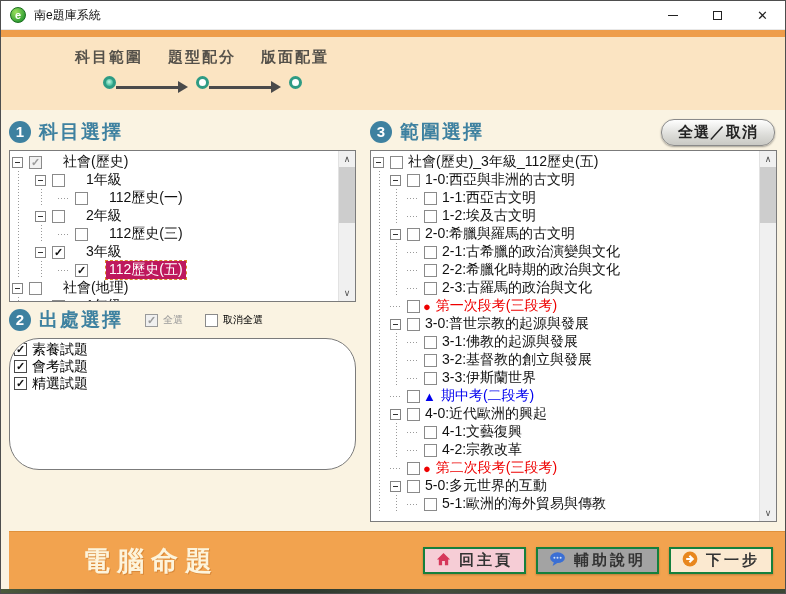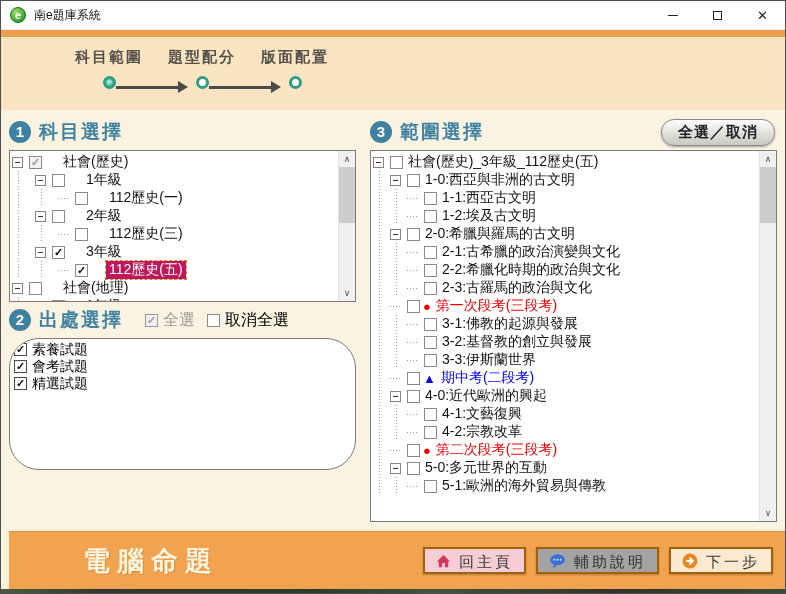--- a/index.html
+++ b/index.html
@@ -78,21 +78,21 @@
     font-size:11px; line-height:1; }
   .cb.checked::before{ content:'✓'; color:#111; font-weight:bold; }
   .cb.partial{ background:#f1f1f1; }
   .cb.partial::before{ content:'✓'; color:#9a9a9a; font-weight:bold; }
   .ltree .lbl{ margin-left:18px; padding:0 3px; }
   .rtree .lbl{ margin-left:3px; padding:0 2px; }
   .lbl.selected{ background:#be185d; color:#fff; outline:1px dashed #d8862a; }
   .marker{ margin-left:3px; font-size:13px; }
 
   
-  .src-controls{ display:flex; align-items:center; margin-left:14px; gap:12px; font-size:16px; }
+  .src-controls{ display:flex; align-items:center; margin-left:14px; gap:22px; font-size:10px; }
   .src-ck{ display:flex; align-items:center; gap:5px; }
   .src-ck .cb{ margin-left:0; }
   .cb.disabled{ background:#f0f0f0; border-color:#9a9a9a; }
   .cb.disabled::before{ content:'✓'; color:#9a9a9a; font-weight:bold; }
   .lbl-gray{ color:#9a9a9a; }
   .litem{ display:flex; align-items:center; height:17px; font-size:14px; padding-left:2px; }
   .cb2{ flex:none; width:13px; height:13px; border:1px solid #4a4a4a; background:#fff;
     display:flex; align-items:center; justify-content:center; font-size:11px; line-height:1; }
   .cb2::before{ content:'✓'; color:#111; font-weight:bold; }
   .litem .lbl{ margin-left:5px; }
@@ -103,22 +103,22 @@
   .pill-btn{ border:1px solid #8a8a8a; border-radius:13px; padding:3px 16px;
     background:linear-gradient(#fefefe, #dcdcd8 60%, #c9c9c4); font-size:15px; font-weight:bold;
     color:#222; letter-spacing:1px; box-shadow:0 1px 2px rgba(0,0,0,.35); }
 
   
   .footer{ position:absolute; left:8px; right:0; bottom:4px; height:58px; background:#F2A34F;
     display:flex; align-items:center; border-top:1px solid #e0913c; }
   .brand{ margin-left:74px; font-size:27px; font-weight:bold; color:#FDF4DC; letter-spacing:7px;
     text-shadow:1px 1px 0 #d9893a; }
   .fbtns{ margin-left:auto; margin-right:12px; display:flex; gap:10px; }
-  .fbtn{ display:flex; align-items:flex-end; gap:8px; height:27px; padding:0 11px;
-    border:2px solid #a16207; font-size:15px; font-weight:normal; color:#333; letter-spacing:3px;
+  .fbtn{ display:flex; align-items:center; gap:8px; height:27px; padding:0 11px;
+    border:2px solid #15803d; font-size:15px; font-weight:bold; color:#333; letter-spacing:3px;
     box-shadow:0 1px 2px rgba(0,0,0,.25); }
   .fbtn-home{ background:#F6CDD6; }
   .fbtn-help{ background:#a3a3a3; }
   .fbtn-next{ background:#FBE9D0; }
   .bottom-strip{ position:absolute; left:0; right:0; bottom:0; height:4px;
     background:linear-gradient(90deg,#4c5b3c 0%,#353832 12%,#2f3a2f 40%,#44503c 55%,#31342e 78%,#3c4836 100%); }
 </style>
 </head>
 <body>
 
@@ -343,20 +343,26 @@
               <span class="dash"></span>
               <span class="cb unchecked"></span>
               <span class="lbl">2-3:古羅馬的政治與文化</span>
             </div>
             <div class="trow">
               <span class="guide"></span>
               <span class="dash"></span>
               <span class="cb unchecked"></span>
               <span class="marker" style="color: rgb(238, 0, 0);">●</span>
               <span class="lbl" style="color: rgb(238, 0, 0);">第一次段考(三段考)</span>
+            </div>
+            <div class="trow">
+              <span class="guide"></span>
+              <span class="exp"></span>
+              <span class="cb unchecked"></span>
+              <span class="lbl">3-0:普世宗教的起源與發展</span>
             </div>
             <div class="trow">
               <span class="guide"></span>
               <span class="guide"></span>
               <span class="dash"></span>
               <span class="cb unchecked"></span>
               <span class="lbl">3-1:佛教的起源與發展</span>
             </div>
             <div class="trow">
               <span class="guide"></span>

